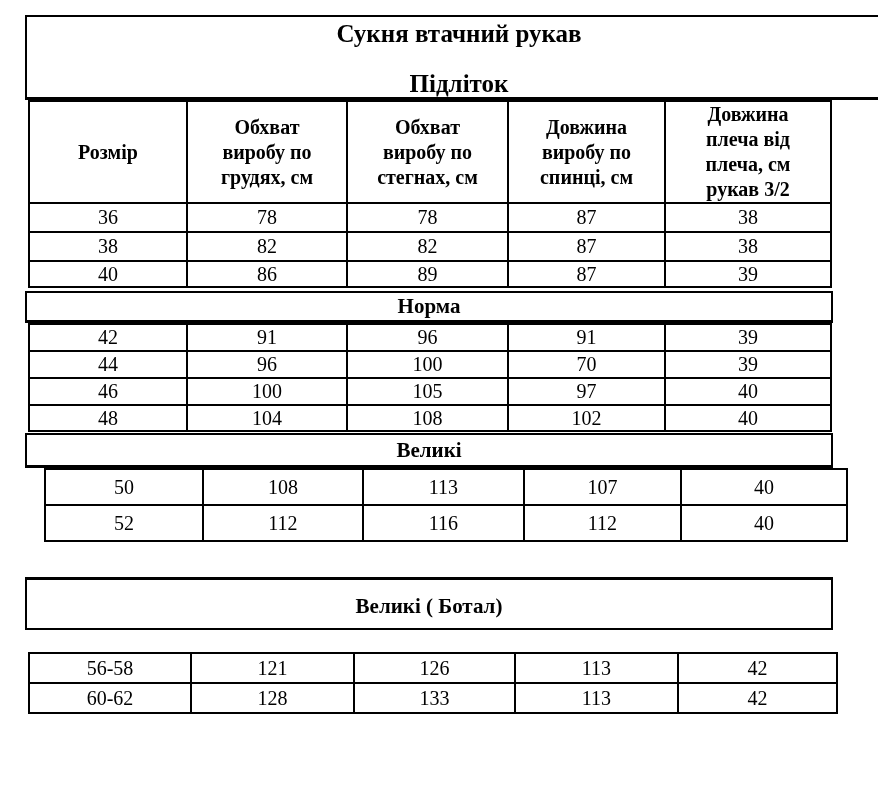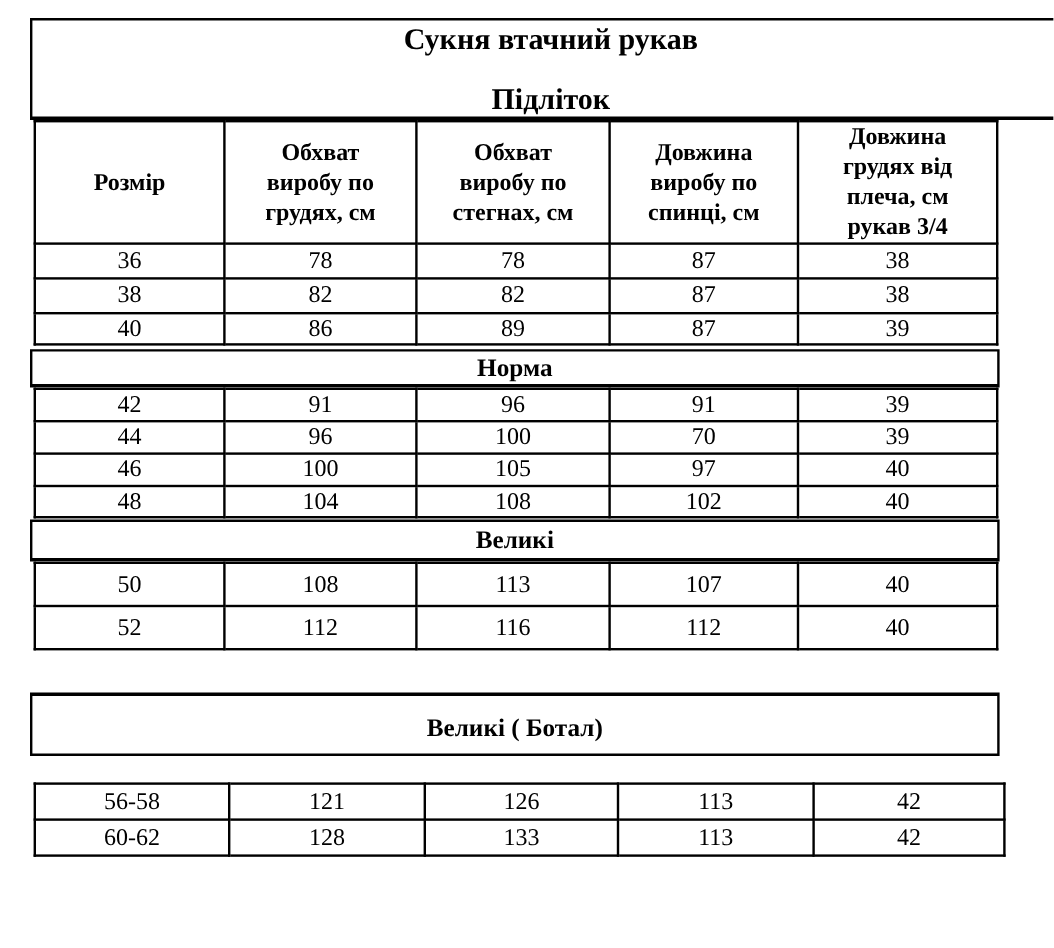--- a/index.html
+++ b/index.html
@@ -94,23 +94,23 @@
         <span class="ln">виробу по</span>
         <span class="ln">стегнах, см</span>
       </td>
       <td class="hc">
         <span class="ln">Довжина</span>
         <span class="ln">виробу по</span>
         <span class="ln">спинці, см</span>
       </td>
       <td class="hc">
         <span class="ln">Довжина</span>
-        <span class="ln">грудях від</span>
+        <span class="ln">плеча від</span>
         <span class="ln">плеча, см</span>
-        <span class="ln">рукав 3/4</span>
+        <span class="ln">рукав 3/2</span>
       </td>
     </tr>
     <tr style="height:29px">
       <td>36</td>
       <td>78</td>
       <td>78</td>
       <td>87</td>
       <td>38</td>
     </tr>
     <tr style="height:29px">
@@ -171,21 +171,21 @@
       <td>102</td>
       <td>40</td>
     </tr>
   </tbody>
     </table>
 
   <div class="blk section sec-velyki">
     <span>Великі</span>
   </div>
 
-  <table class="blk tbl" style="left:28px; top:468px; width:802px;padding-left:37px;">
+  <table class="blk tbl" style="left:44px; top:468px; width:802px;padding-left:37px;">
     <colgroup>
       <col style="width:158px">
         <col style="width:160px">
         <col style="width:161px">
         <col style="width:157px">
         <col style="width:166px">
     </colgroup>
     <tbody>
         <tr style="height:36px">
       <td>50</td>

